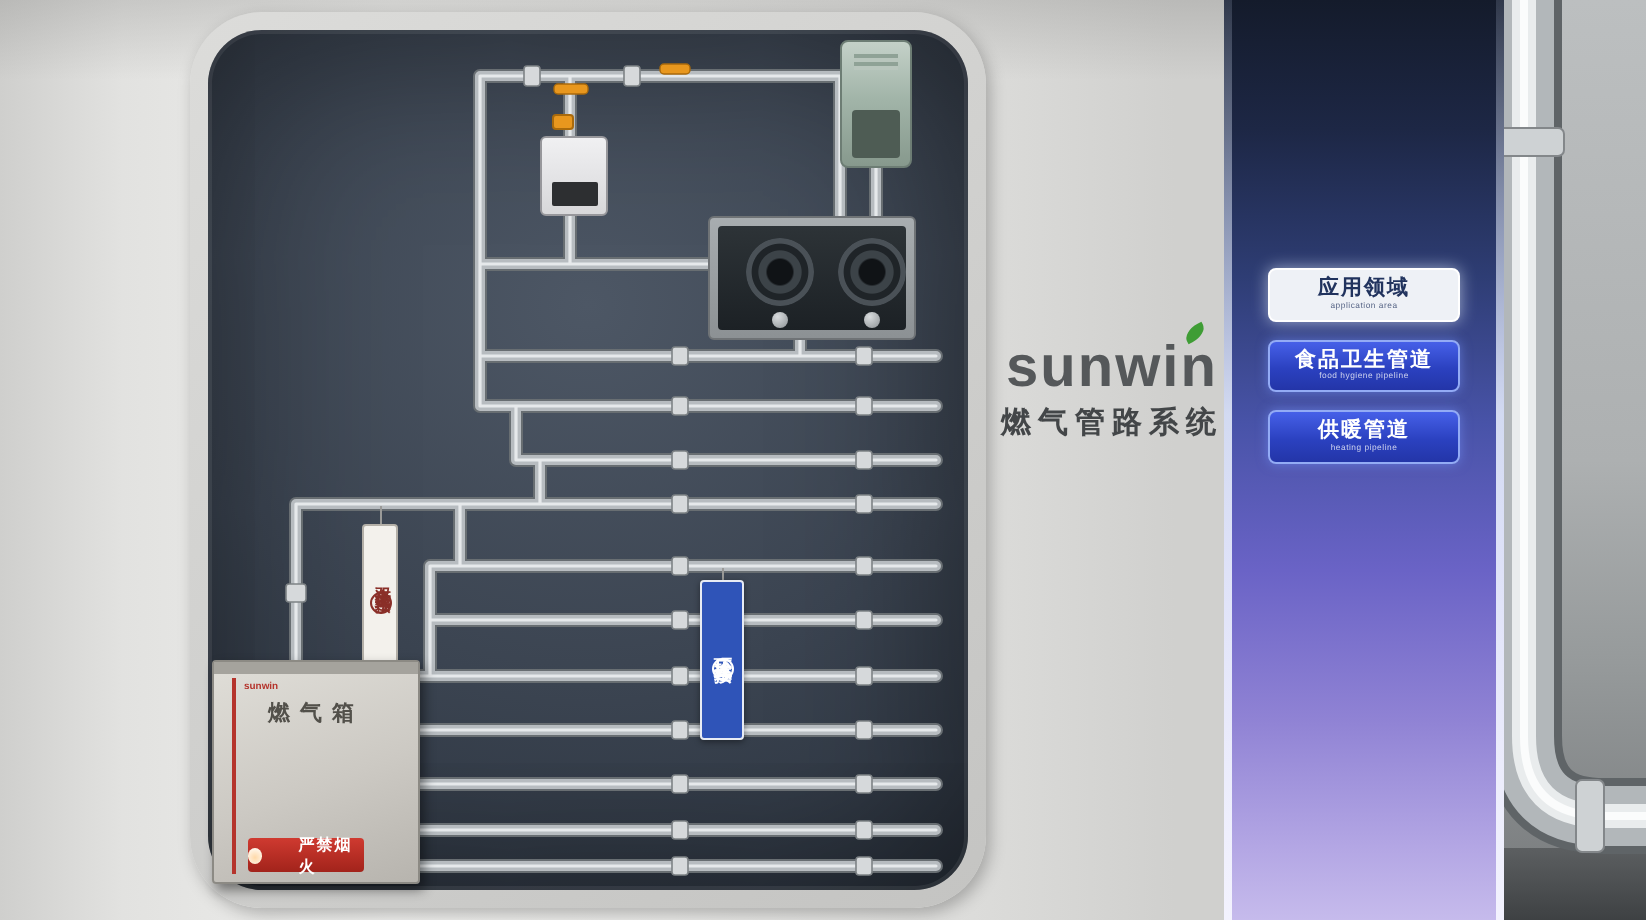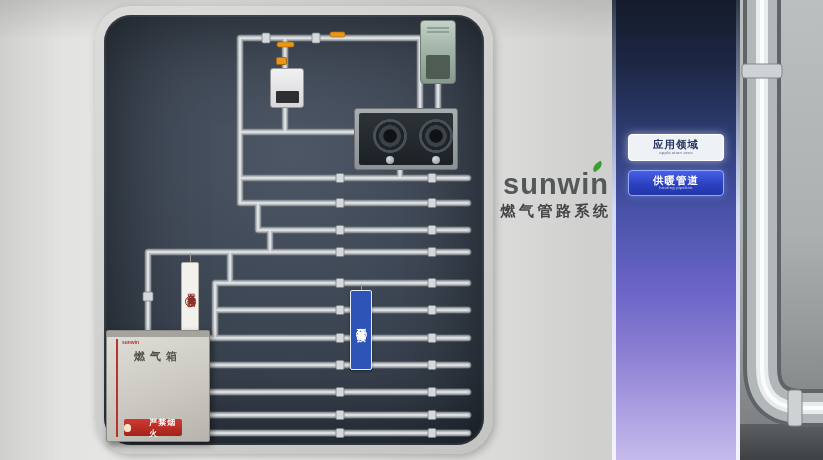--- a/index.html
+++ b/index.html
@@ -87,21 +87,21 @@
 
   
   .logo{position:absolute;left:495px;top:170px;width:122px;z-index:4;text-align:center;}
   .logo .brand{position:relative;display:inline-block;font-size:29px;font-weight:bold;color:#55585a;
     letter-spacing:1px;line-height:1;}
   .leaf{position:absolute;right:14px;top:-7px;width:11px;height:7px;background:#3f9d35;
     border-radius:80% 0 80% 0;transform:rotate(-28deg);}
   .logo .sub-cn{margin-top:3px;font-size:15px;color:#434648;letter-spacing:3.5px;font-weight:bold;}
 
   
-  .led{position:absolute;left:612px;top:0;width:128px;height:460px;z-index:5;
+  .led{position:absolute;left:612px;top:0;width:140px;height:460px;z-index:5;
     background:linear-gradient(180deg,#141b2b 0%,#1d2745 14%,#2e3d74 30%,#4853a8 46%,#6a63c6 62%,#8f82d4 78%,#b3a6e4 92%,#c6bbec 100%);
     display:flex;flex-direction:column;align-items:center;}
   .led::before,.led::after{content:"";position:absolute;top:0;bottom:0;width:4px;
     background:linear-gradient(180deg,rgba(210,225,255,.15),rgba(235,242,255,.85) 45%,rgba(245,245,255,.95));}
   .led::before{left:0;} .led::after{right:0;}
   .led-col{margin-top:134px;display:flex;flex-direction:column;align-items:center;gap:9px;}
   .pill{width:96px;padding:3px 0 4px;border-radius:4px;text-align:center;box-sizing:border-box;}
   .pill .lab{font-size:10.5px;font-weight:bold;letter-spacing:1px;line-height:1.2;display:block;}
   .pill .sub{display:block;font-size:8px;transform:scale(.52);transform-origin:50% 0;height:5px;
     line-height:1;opacity:.75;letter-spacing:.5px;}
@@ -228,19 +228,23 @@
     <div class="sub-cn">燃气管路系统</div>
   </div>
 
   <div class="led">
     <div class="led-col">
       <div class="pill pill-header">
         <span class="lab">应用领域</span>
         <span class="sub">application area</span>
       </div>
       <div class="pill pill-item">
+        <span class="lab">食品卫生管道</span>
+        <span class="sub">food hygiene pipeline</span>
+      </div>
+      <div class="pill pill-item">
         <span class="lab">供暖管道</span>
         <span class="sub">heating pipeline</span>
       </div>
     </div>
   </div>
 
 </div>
 
 </body></html>

